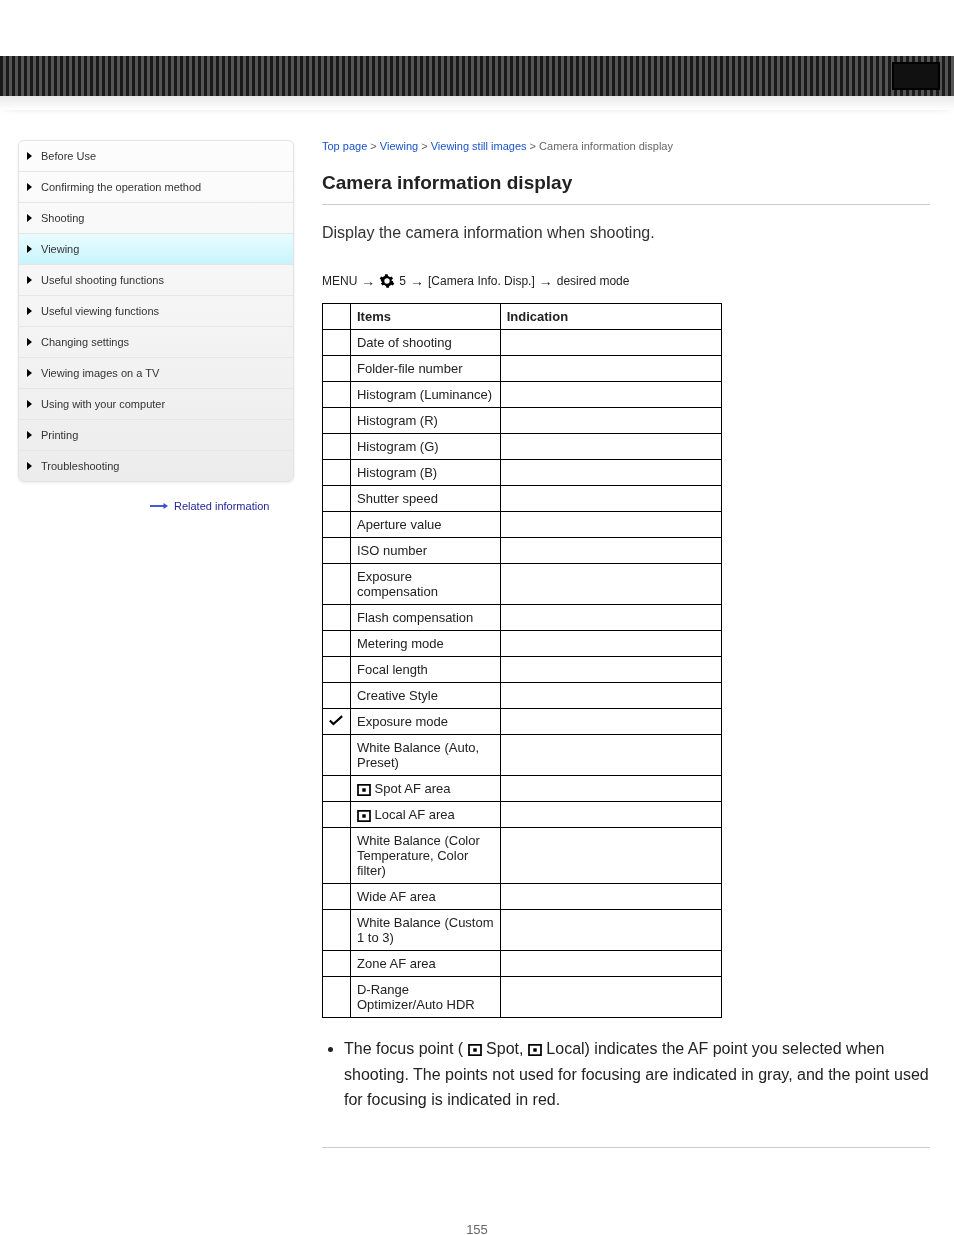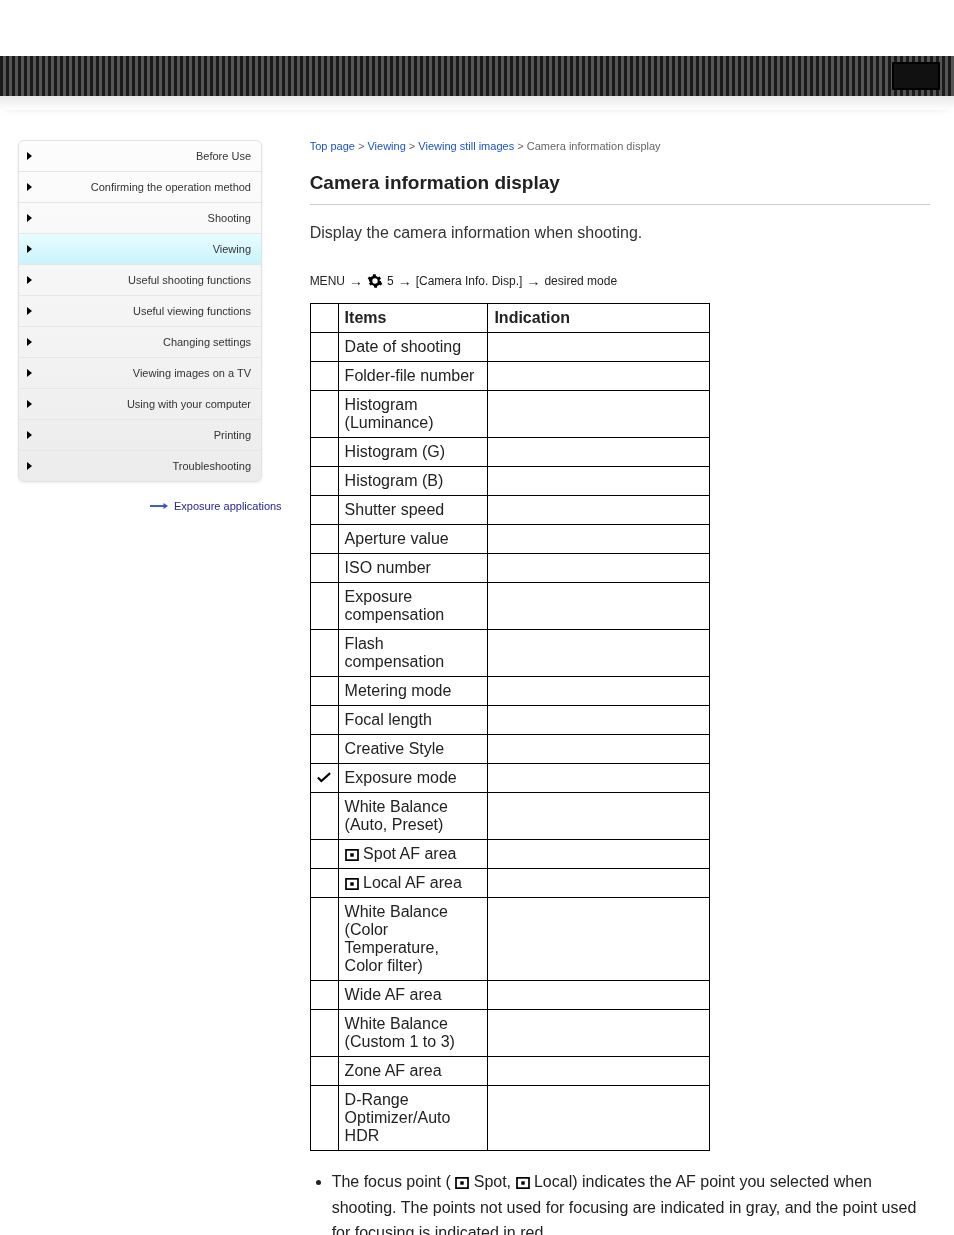--- a/index.html
+++ b/index.html
@@ -28,27 +28,26 @@
   .header-right-box {
     position: absolute;
     right: 14px; top: 6px;
     width: 48px; height: 28px;
     background: #111;
     border: 2px solid #000;
   }
   .page-wrap { padding: 36px 24px 40px 18px; display: flex; align-items: flex-start; }
   
   .sidebar {
-    width: 244px;
+    width: 276px;
     flex: 0 0 244px;
     border: 1px solid #e3e3e3;
     border-radius: 6px;
     background: linear-gradient(#fdfdfd,#ececec);
     box-shadow: 0 1px 3px rgba(0,0,0,.08);
-    text-align: right;
   }
   .sidebar-item {
     border-top: 1px solid #e6e6e6;
     padding: 9px 10px 9px 22px;
     position: relative;
     font-size: 11px;
     color: #333;
     cursor: pointer;
   }
   .sidebar-item:first-child { border-top: none; }
@@ -84,21 +83,21 @@
   h2.title { font-size: 19px; font-weight: bold; margin-bottom: 10px; }
   hr.rule { border: none; border-top: 1px solid #ccc; margin-bottom: 16px; }
   .desc { font-size: 16px; color: #333; margin-bottom: 6px; line-height: 1.5; }
   .path-line { font-size: 12px; display: flex; align-items: center; flex-wrap: wrap; gap: 4px; margin-bottom: 14px; margin-top: 28px; }
   .gear { width: 16px; height: 16px; }
   .arr { font-size: 14px; }
   
   table.codec {
     border-collapse: collapse;
     width: 400px;
-    font-size: 16px;
+    font-size: 13px;
   }
   table.codec td {
     border: 1px solid #000;
     padding: 5px 6px;
     vertical-align: middle;
   }
   table.codec td.c1 { width: 28px; text-align: center; }
   table.codec td.c2 { width: 150px; }
   table.codec td.c3 { width: 222px; }
   .check { width: 14px; height: 11px; }
@@ -163,21 +162,21 @@
       <div class="sidebar-item">
         <span class="caret"></span>
         <span>Troubleshooting</span>
       </div>
     </nav>
     <div class="related-link">
       <svg class="arrow-blue" viewBox="0 0 24 10">
         <line x1="0" y1="5" x2="20" y2="5" stroke="currentColor" stroke-width="2.5"></line>
         <polygon points="18,1 24,5 18,9" fill="currentColor"></polygon>
       </svg>
-      <span>Exposure applications</span>
+      <span>Related information</span>
     </div>
   </div>
 
   <main class="content">
     <div class="crumb">
       <span class="lk">Top page</span>
       <span>&gt;</span>
       <span class="lk">Viewing</span>
       <span>&gt;</span>
       <span class="lk">Viewing still images</span>
@@ -216,20 +215,25 @@
             <td class="c3"></td>
           </tr>
           <tr>
             <td class="c1"></td>
             <td class="c2">Folder-file number</td>
             <td class="c3"></td>
           </tr>
           <tr>
             <td class="c1"></td>
             <td class="c2">Histogram (Luminance)</td>
+            <td class="c3"></td>
+          </tr>
+          <tr>
+            <td class="c1"></td>
+            <td class="c2">Histogram (R)</td>
             <td class="c3"></td>
           </tr>
           <tr>
             <td class="c1"></td>
             <td class="c2">Histogram (G)</td>
             <td class="c3"></td>
           </tr>
           <tr>
             <td class="c1"></td>
             <td class="c2">Histogram (B)</td>

